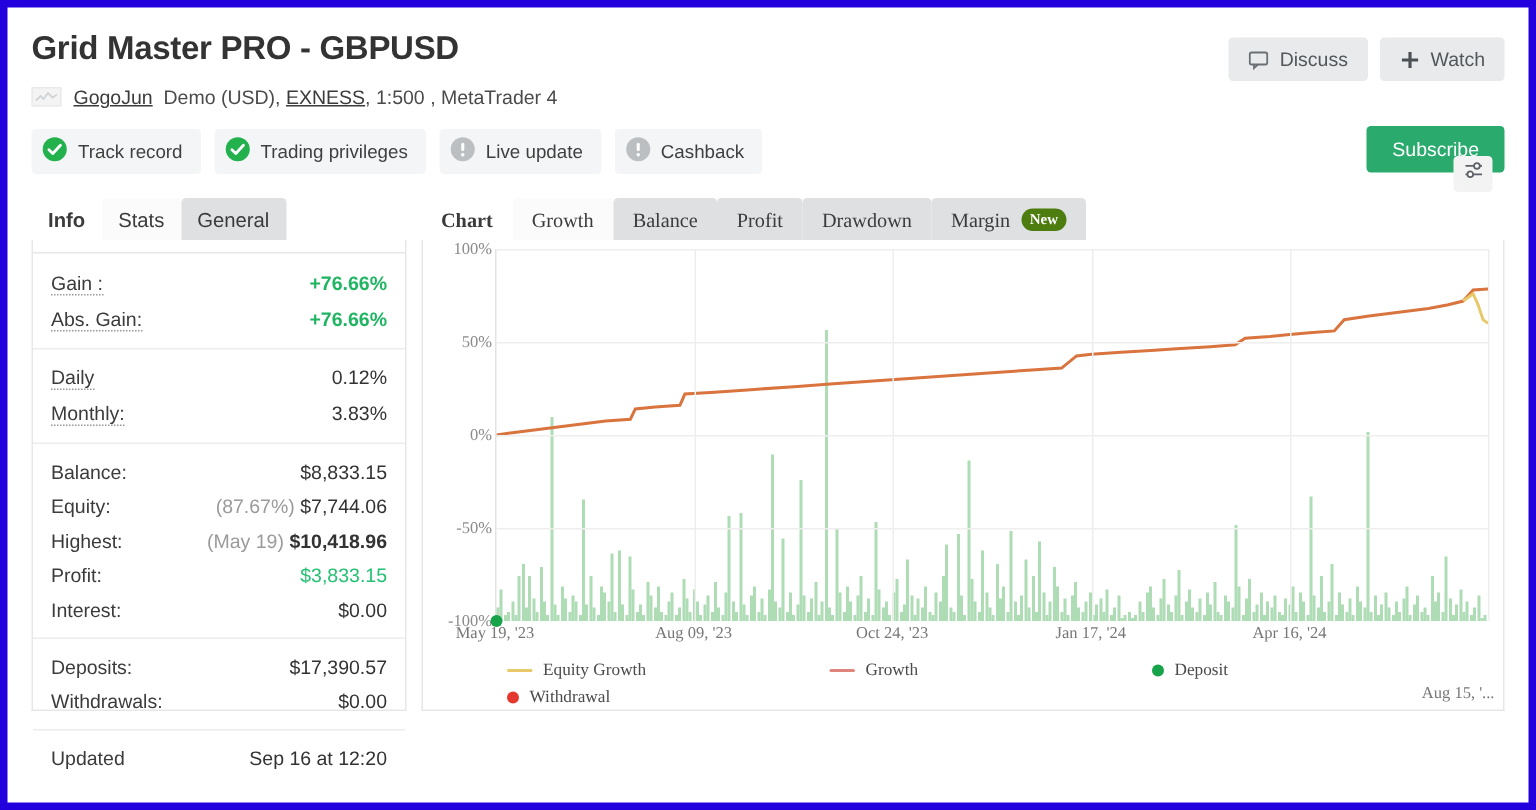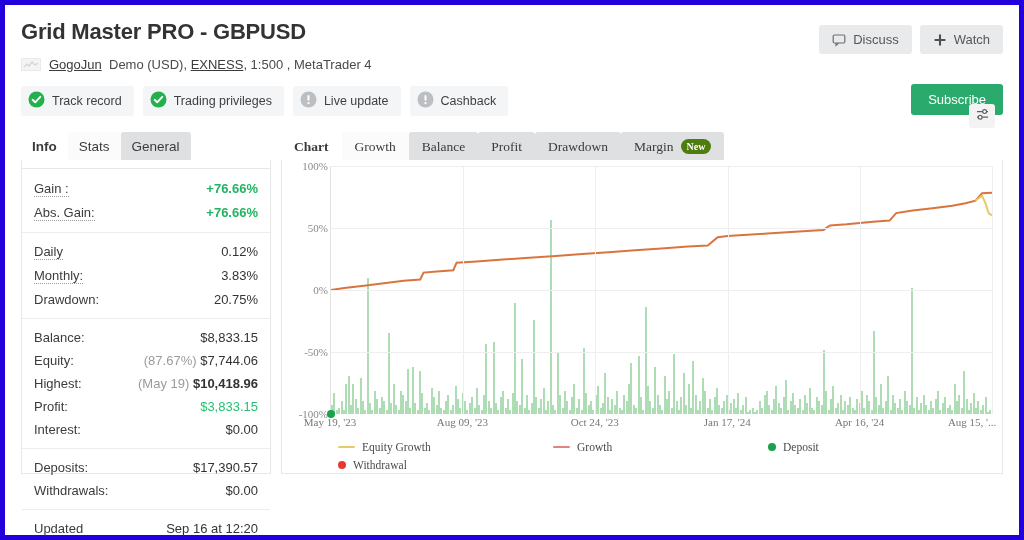--- a/index.html
+++ b/index.html
@@ -253,24 +253,20 @@
               <span class="v green">+76.66%</span>
             </div>
             <div class="divider"></div>
             <div class="row">
               <span class="k dot">Daily</span>
               <span class="v ">0.12%</span>
             </div>
             <div class="row">
               <span class="k dot">Monthly:</span>
               <span class="v ">3.83%</span>
-            </div>
-            <div class="row">
-              <span class="k">Drawdown:</span>
-              <span class="v ">20.75%</span>
             </div>
             <div class="divider"></div>
             <div class="row">
               <span class="k">Balance:</span>
               <span class="v ">$8,833.15</span>
             </div>
             <div class="row">
               <span class="k">Equity:</span>
               <span class="v "><span class="muted">(87.67%) </span><span>$7,744.06</span></span>
             </div>
@@ -641,21 +637,21 @@
               <div class="gridv" style="left: 60%;"></div>
               <div class="gridv" style="left: 80%;"></div>
               <div class="gridv" style="left: 100%;"></div>
             </div>
           <div class="xlabels" id="xlabels">
               <div class="xlab" style="left: 0%;">May 19, '23</div>
               <div class="xlab" style="left: 20%;">Aug 09, '23</div>
               <div class="xlab" style="left: 40%; text-align: center;">Oct 24, '23</div>
               <div class="xlab" style="left: 60%;">Jan 17, '24</div>
               <div class="xlab" style="left: 80%;">Apr 16, '24</div>
-              <div class="xlab" style="left: 97%;">Aug 15, '...</div>
+              <div class="xlab" style="left: 97%; margin-top: 40px;">Aug 15, '...</div>
             </div>
           <div class="legend">
             <div class="lg-row" id="legend-row-1" style="position: relative;">
                 <div class="lg" style="position: absolute; left: 0px;">
                   <span class="lg-line" style="background: rgb(232, 201, 106);"></span>
                   <span>Equity Growth</span>
                 </div>
                 <div class="lg" style="position: absolute; left: 215px;">
                   <span class="lg-line" style="background: rgb(224, 133, 124);"></span>
                   <span>Growth</span>

